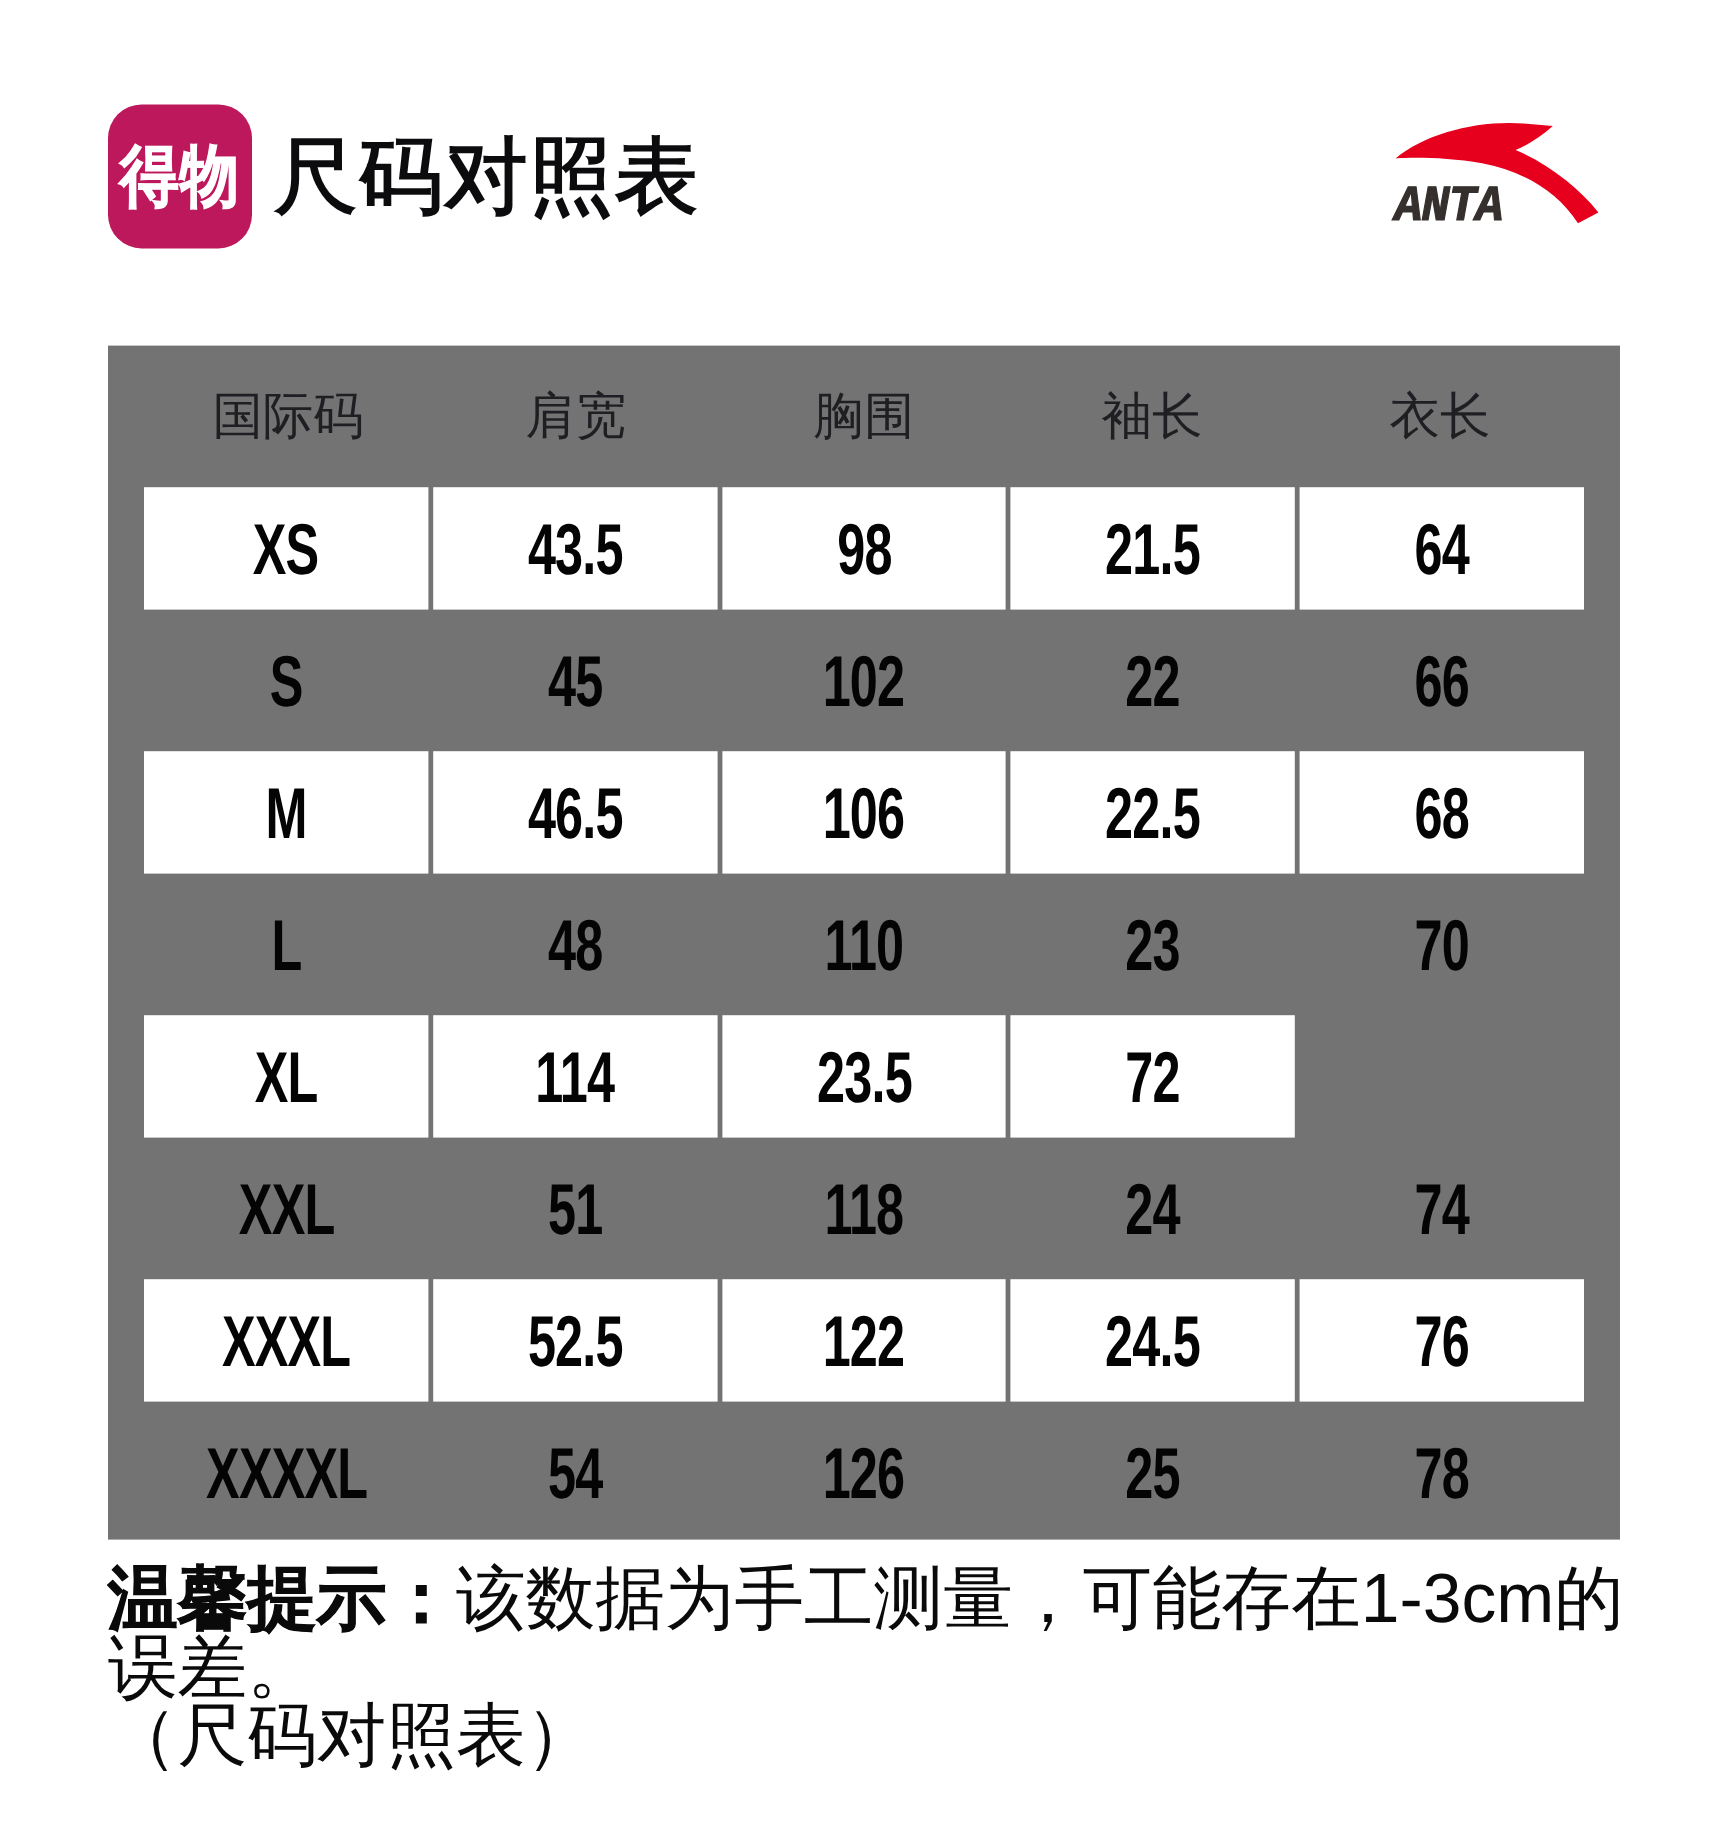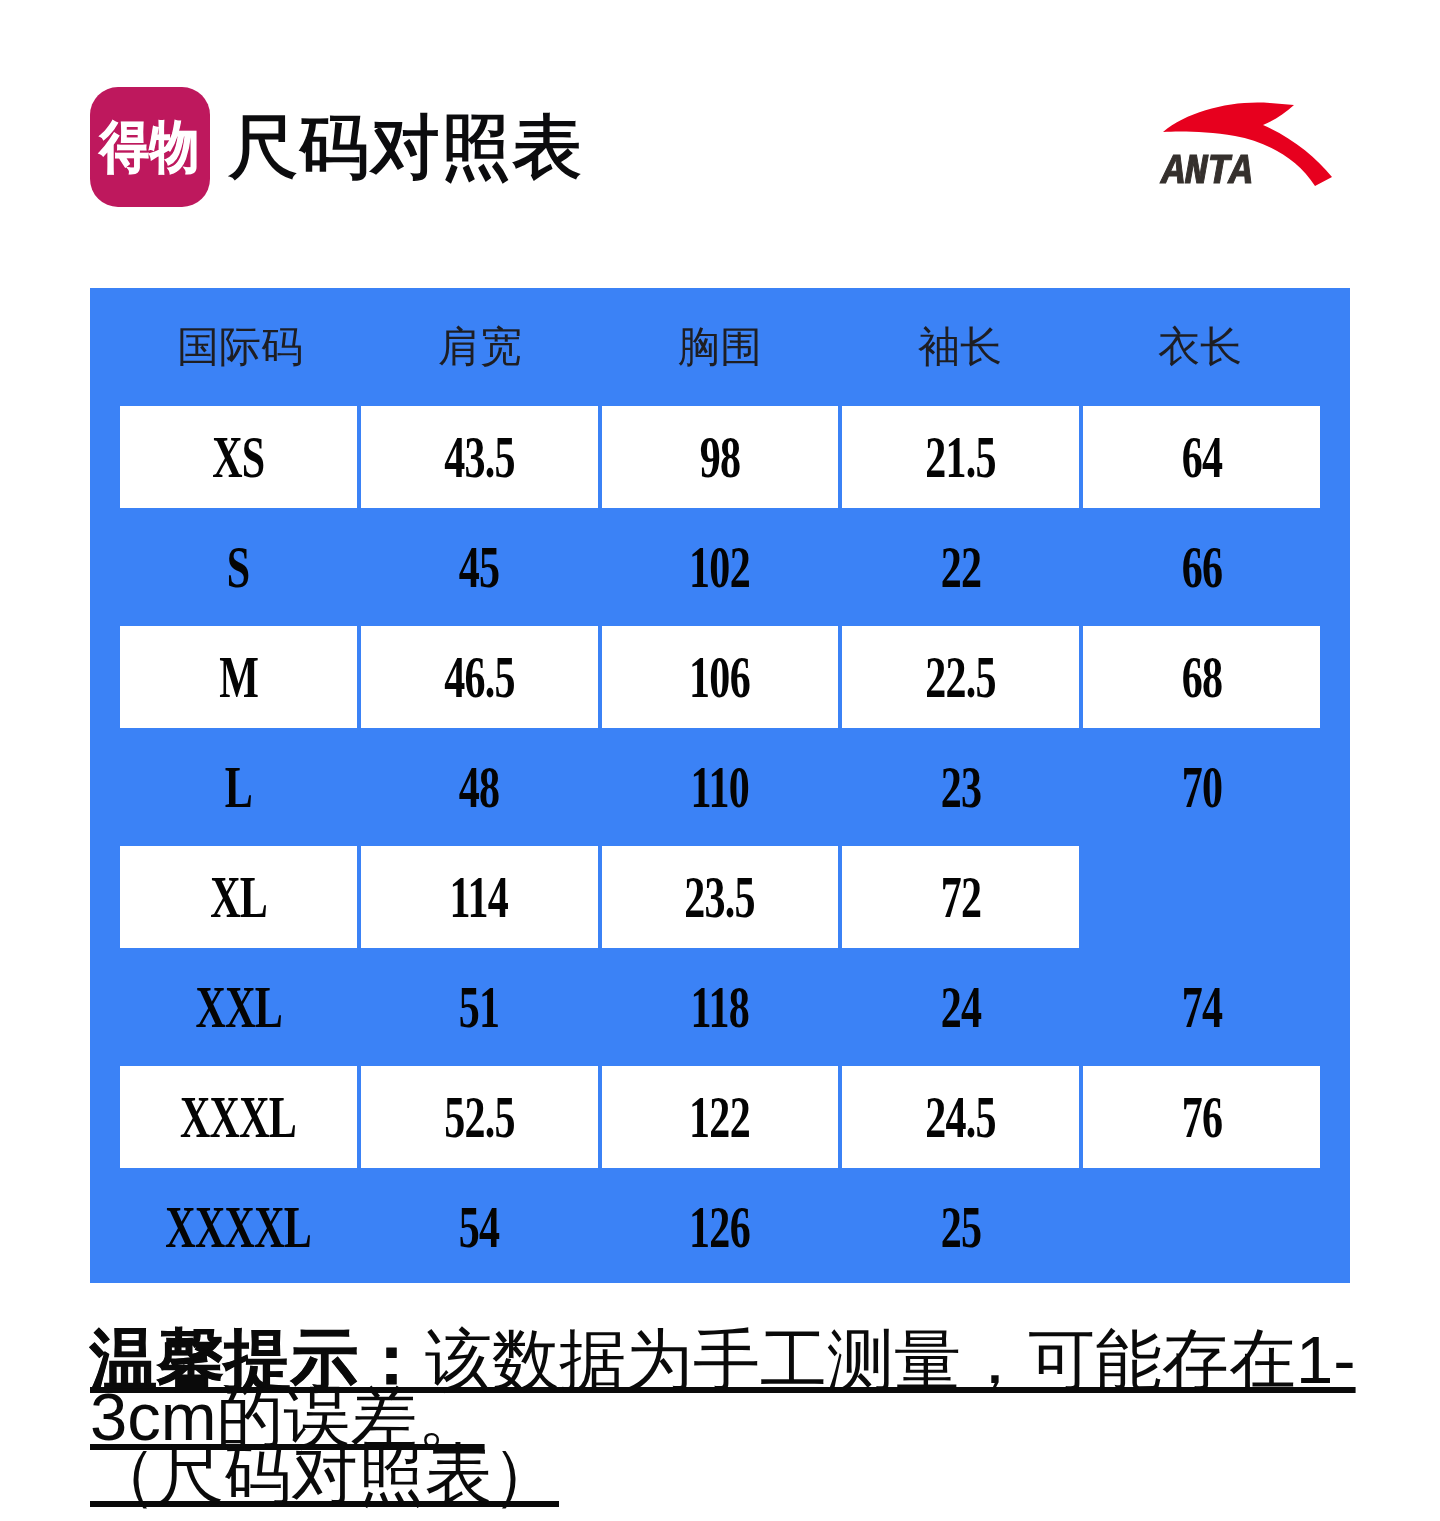--- a/index.html
+++ b/index.html
@@ -47,43 +47,43 @@
   .tbody{display:flex;flex-direction:column;gap:8px;}
   .trow{display:grid;grid-template-columns:repeat(5,1fr);gap:4px;height:102px;}
   .tcell{display:flex;align-items:center;justify-content:center;overflow:hidden;}
   .trow.striped .tcell{background:#ffffff;}
   .tcell .val{
     display:inline-block;font-size:60px;font-weight:700;color:#040404;
     transform:scaleX(0.7);white-space:nowrap;letter-spacing:-1px;
   }
   
   .note{
-    position:absolute;left:90px;top:1331px;width:1310px;
-    font-size:67px;line-height:57px;color:#0a0a0a;text-decoration:underline;
+    position:absolute;left:90px;top:1304px;width:1310px;
+    font-size:58px;line-height:57px;color:#0a0a0a;
   }
   .note .label{font-weight:700;-webkit-text-stroke:0.8px #0a0a0a;}
   .note .unit-line{display:block;}
 </style>
 </head>
 <body>
 
 <div class="header">
   <div class="dewu-logo" style="background: #be185d;">
     <span class="logo-text">得物</span>
   </div>
   <div class="page-title">尺码对照表</div>
   <div class="anta-logo">
     <svg width="178" height="92" viewBox="0 0 178 92">
       <path id="swoosh" d="M3,34 C28,13 72,2 110,5 L134,7 C124,16 113,23 103,27 C131,39 156,59 172,79 L155,88 C137,60 107,44 75,38 C46,33 18,33 3,34 Z" fill="#E7001E"></path>
     </svg>
     <span class="anta-wordmark">ANTA</span>
   </div>
 </div>
 
-<div class="size-table" style="background: #3b82f6; font-family: Liberation Serif, serif;">
+<div class="size-table" style="background: #737373;">
   <div class="thead" id="header-row">
       <div class="hcell">国际码</div>
       <div class="hcell">肩宽</div>
       <div class="hcell">胸围</div>
       <div class="hcell">袖长</div>
       <div class="hcell">衣长</div>
     </div>
   <div class="tbody" id="table-body">
       <div class="trow striped">
         <div class="tcell">
@@ -207,20 +207,23 @@
         </div>
         <div class="tcell">
           <span class="val">54</span>
         </div>
         <div class="tcell">
           <span class="val">126</span>
         </div>
         <div class="tcell">
           <span class="val">25</span>
         </div>
+        <div class="tcell">
+          <span class="val">78</span>
+        </div>
       </div>
     </div>
 </div>
 
 <div class="note">
   <span class="label">温馨提示：</span><span>该数据为手工测量，可能存在1-3cm的误差。</span>
   <span class="unit-line">（尺码对照表）</span>
 </div>
 
 </body></html>

